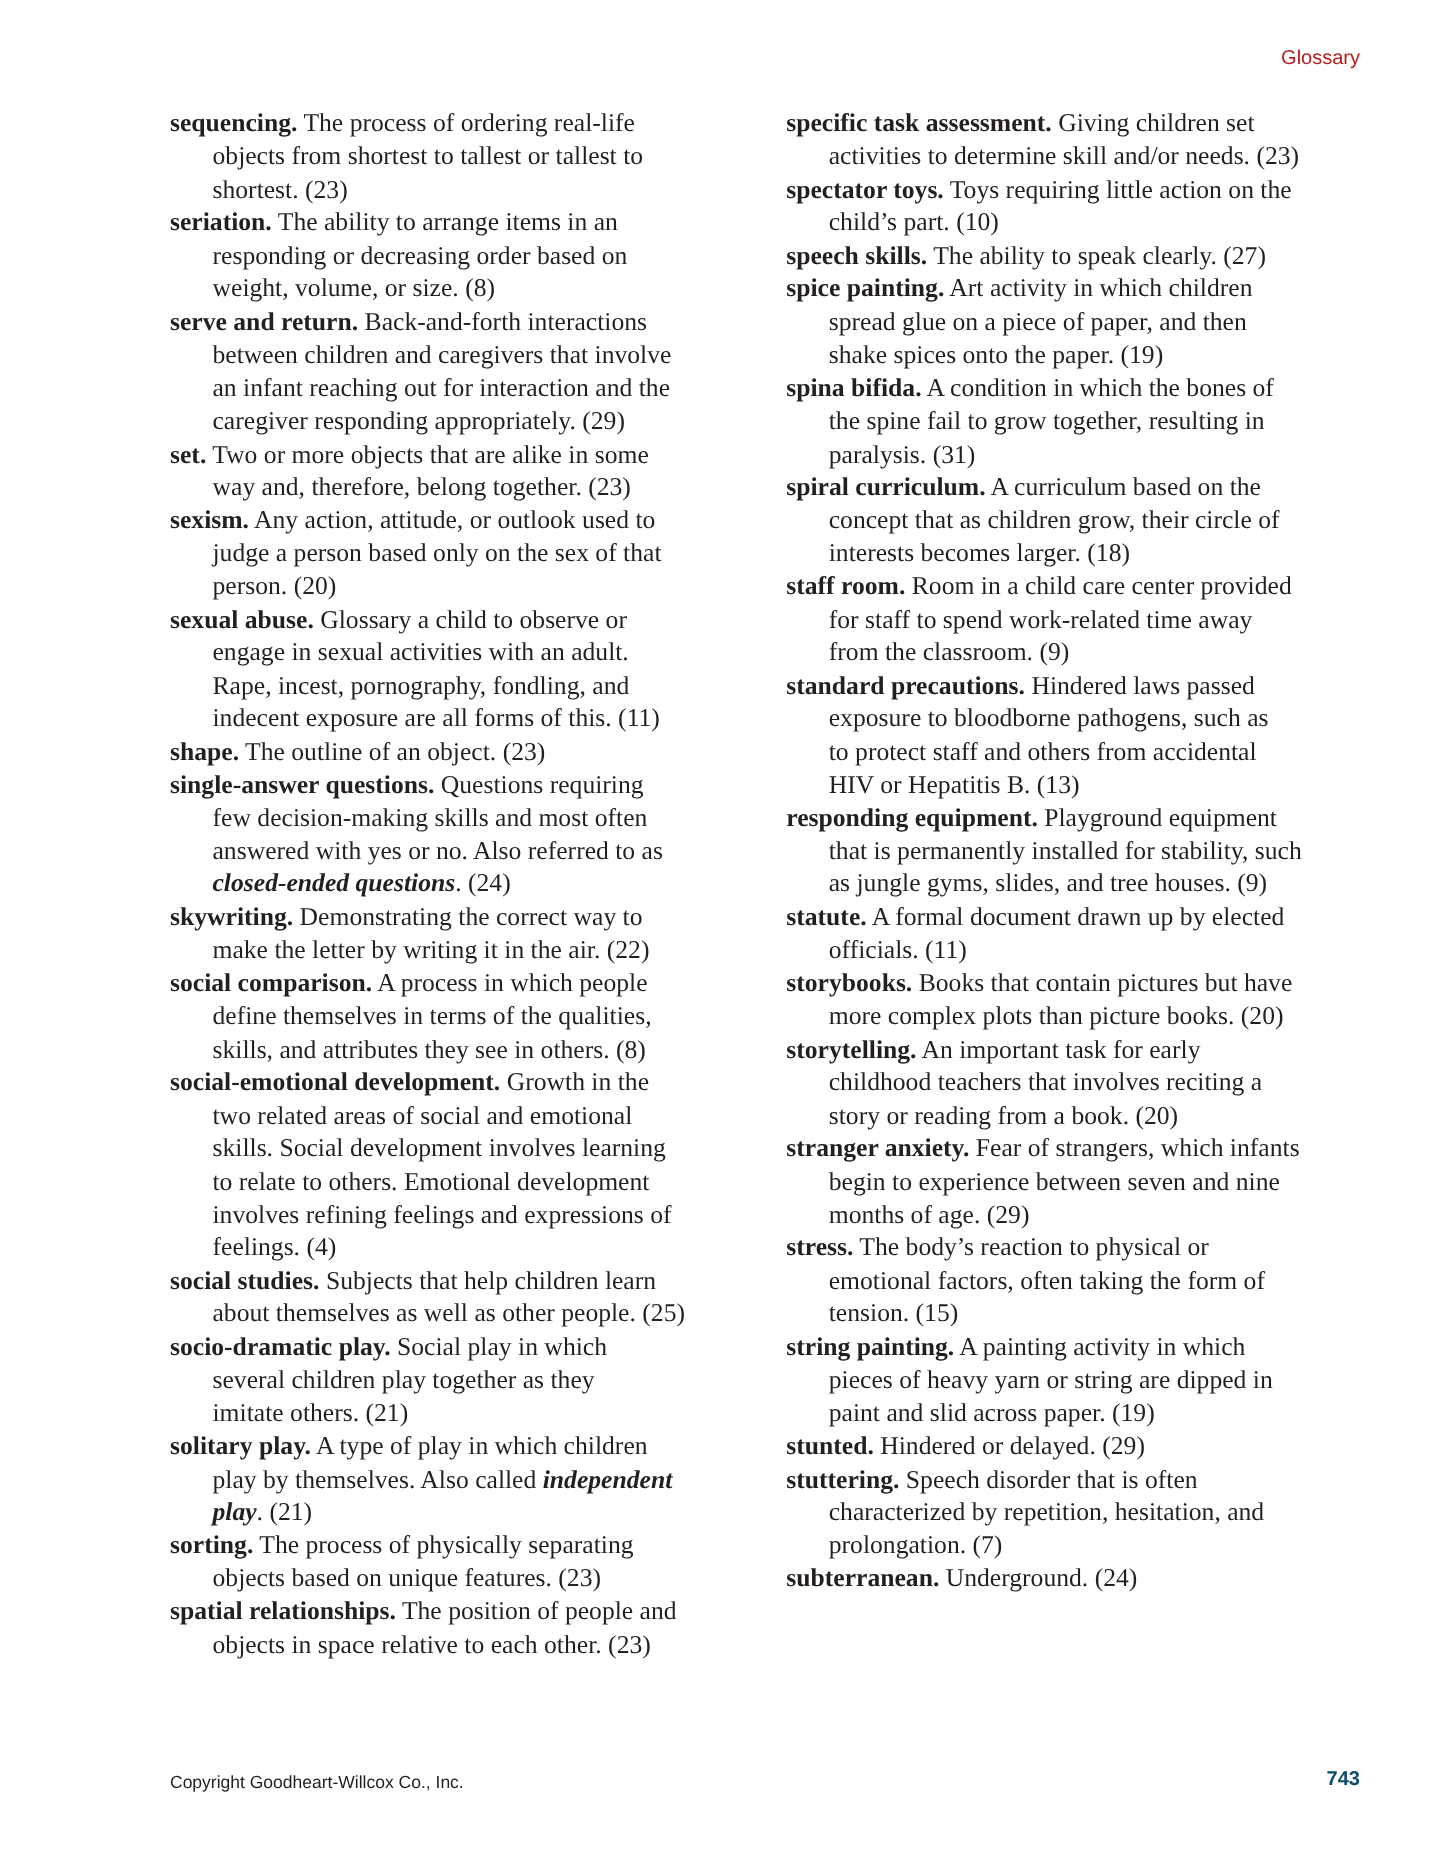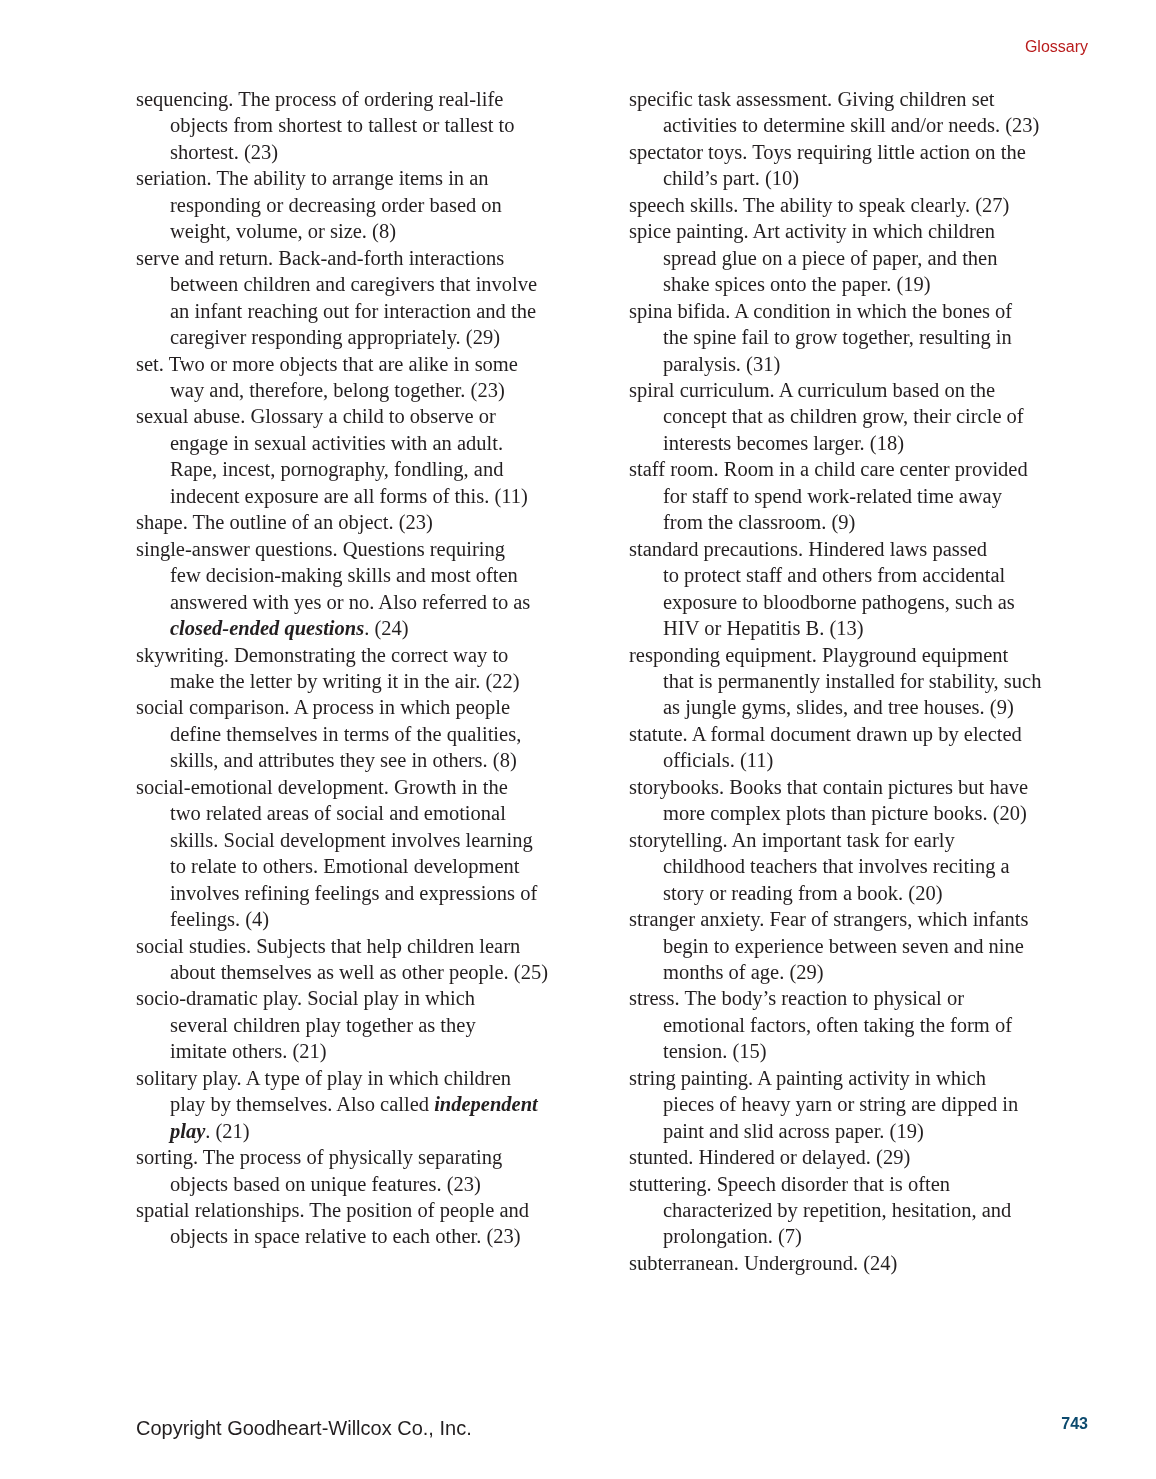--- a/index.html
+++ b/index.html
@@ -10,25 +10,25 @@
   }
   .column {
     position: absolute; top: 86px;
     font-family: "Liberation Serif", serif; font-size: 20.5px; line-height: 26.45px;
   }
   .col-left { left: 136px; width: 470px; }
   .col-right { left: 629px; width: 470px; }
   .entry { margin: 0; }
   .line { white-space: nowrap; display: block; }
   .line.cont { padding-left: 34px; }
-  .term { font-weight: normal; }
+  .term { font-weight: bold; }
   .it { font-style: italic; font-weight: bold; }
   .footer-copy {
     position: absolute; top: 1417px; left: 136px;
-    font-family: "Liberation Sans", sans-serif; font-size: 20px; color: #231f20;
+    font-family: "Liberation Sans", sans-serif; font-size: 14px; color: #231f20;
   }
   .footer-page {
     position: absolute; top: 1415px; right: 68px;
     font-family: "Liberation Sans", sans-serif; font-size: 16px; font-weight: bold; color: #0c4a6e;
   }
 </style>
 </head>
 <body>
 
 <div class="running-head">Glossary</div>
@@ -52,20 +52,25 @@
     <span class="line cont">between children and caregivers that involve</span>
     <span class="line cont">an infant reaching out for interaction and the</span>
     <span class="line cont">caregiver responding appropriately. (29)</span>
   </div>
 
   <div class="entry">
     <span class="line"><span class="term">set.</span> <span>Two or more objects that are alike in some</span></span>
     <span class="line cont">way and, therefore, belong together. (23)</span>
   </div>
 
+  <div class="entry">
+    <span class="line"><span class="term">sexism.</span> <span>Any action, attitude, or outlook used to</span></span>
+    <span class="line cont">judge a person based only on the sex of that</span>
+    <span class="line cont">person. (20)</span>
+  </div>
 
   <div class="entry">
     <span class="line"><span class="term">sexual abuse.</span> <span>Glossary a child to observe or</span></span>
     <span class="line cont">engage in sexual activities with an adult.</span>
     <span class="line cont">Rape, incest, pornography, fondling, and</span>
     <span class="line cont">indecent exposure are all forms of this. (11)</span>
   </div>
 
   <div class="entry">
     <span class="line"><span class="term">shape.</span> <span>The outline of an object. (23)</span></span>
@@ -161,22 +166,22 @@
   </div>
 
   <div class="entry">
     <span class="line"><span class="term">staff room.</span> <span>Room in a child care center provided</span></span>
     <span class="line cont">for staff to spend work-related time away</span>
     <span class="line cont">from the classroom. (9)</span>
   </div>
 
   <div class="entry">
     <span class="line"><span class="term">standard precautions.</span> <span>Hindered laws passed</span></span>
+    <span class="line cont">exposure to bloodborne pathogens, such as</span>
     <span class="line cont">to protect staff and others from accidental</span>
-    <span class="line cont">exposure to bloodborne pathogens, such as</span>
     <span class="line cont">HIV or Hepatitis B. (13)</span>
   </div>
 
   <div class="entry">
     <span class="line"><span class="term">responding equipment.</span> <span>Playground equipment</span></span>
     <span class="line cont">that is permanently installed for stability, such</span>
     <span class="line cont">as jungle gyms, slides, and tree houses. (9)</span>
   </div>
 
   <div class="entry">

